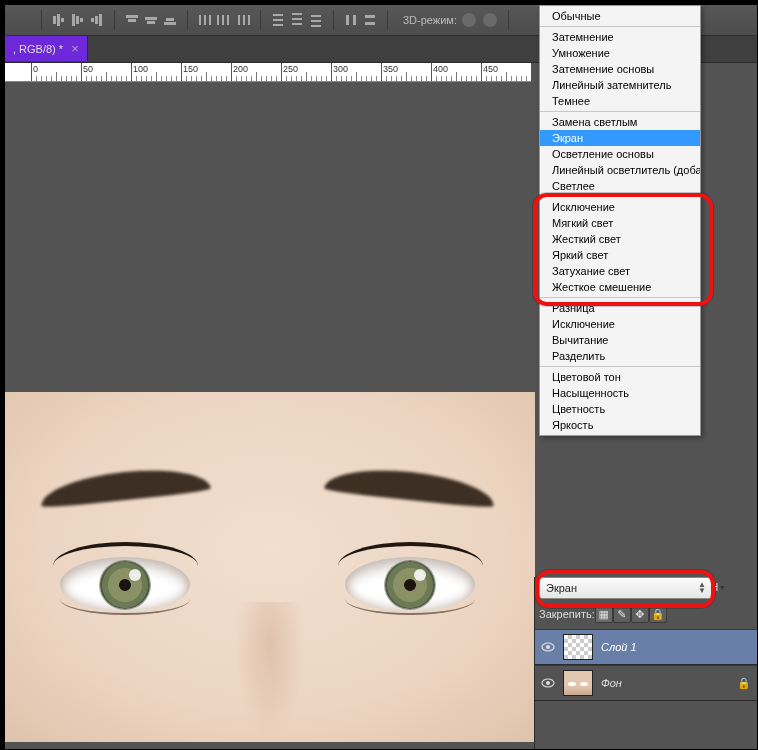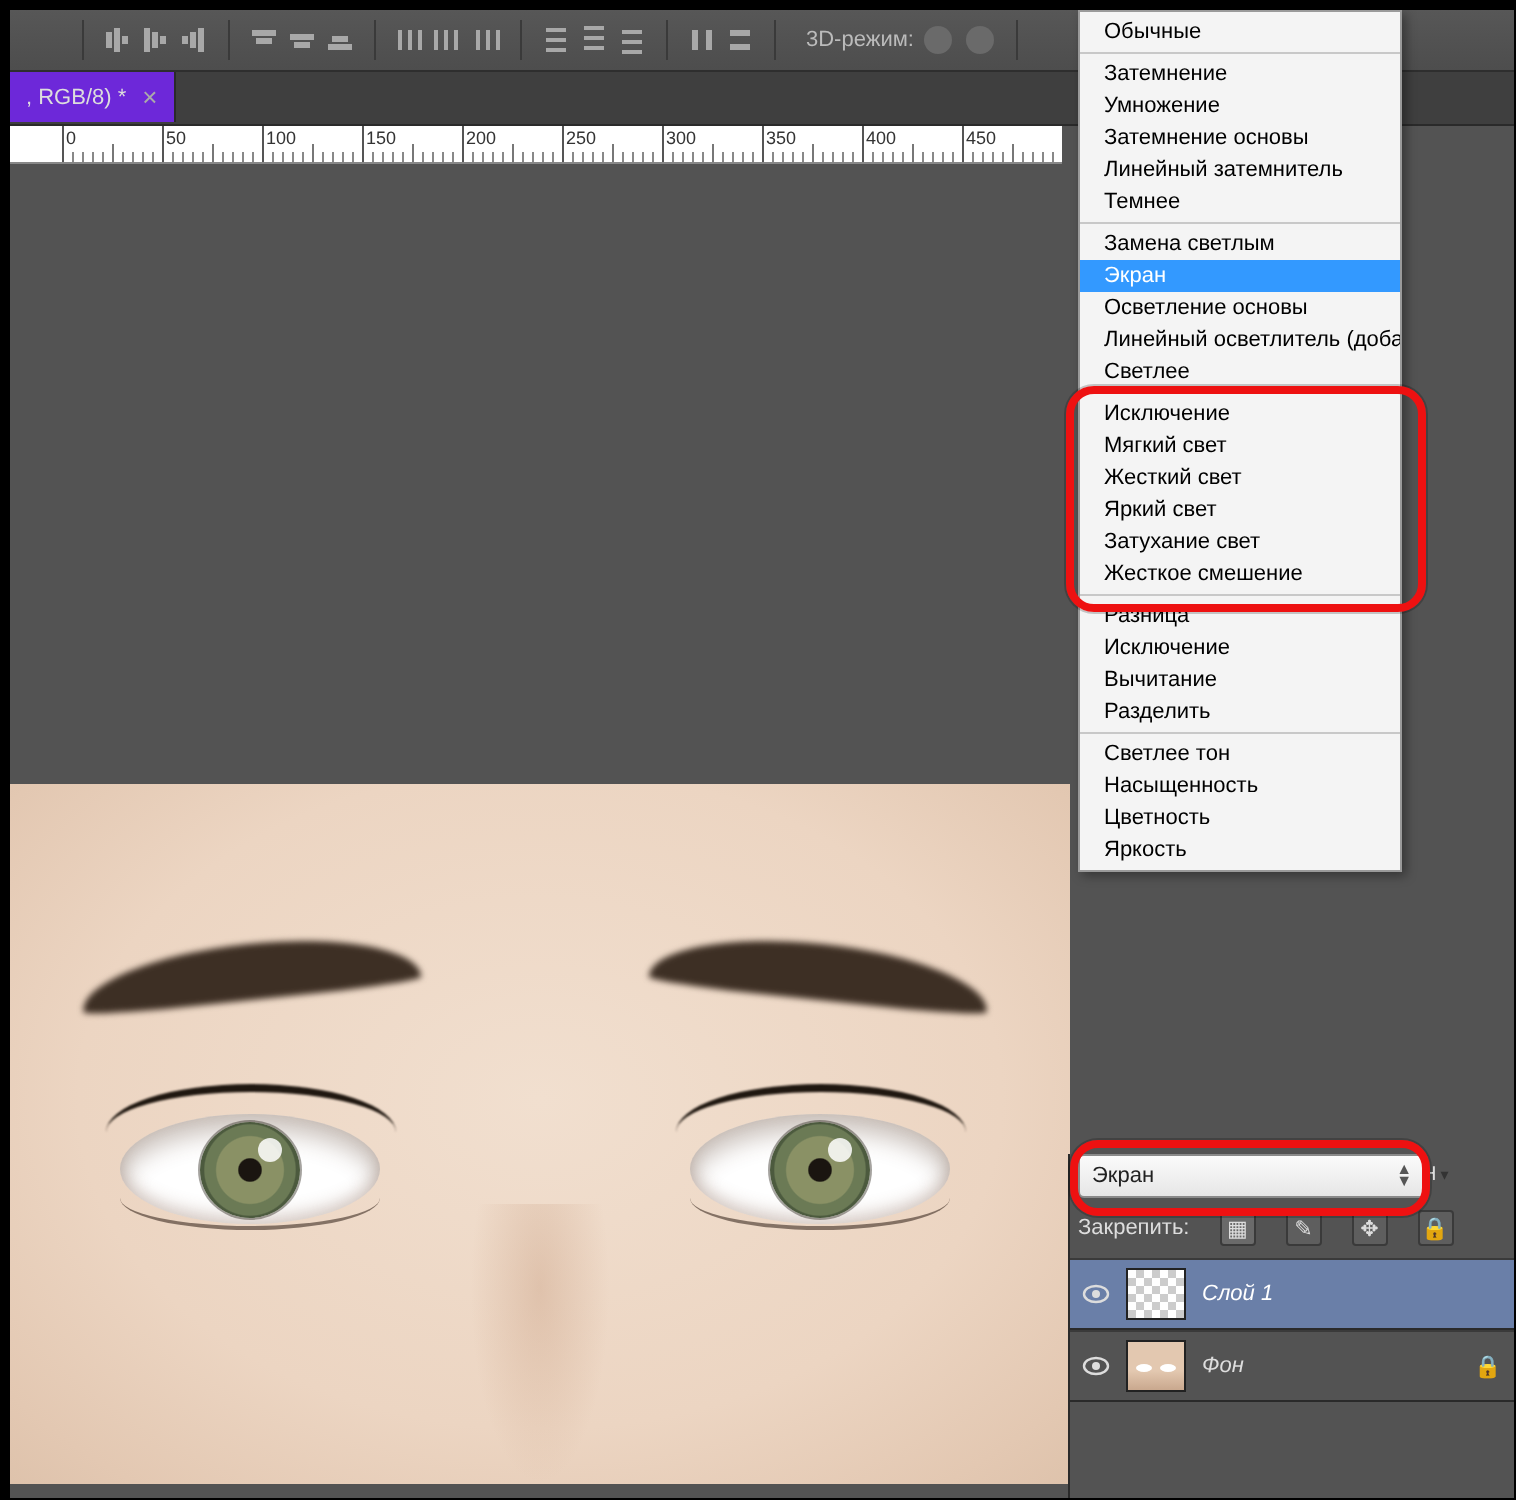--- a/index.html
+++ b/index.html
@@ -39,21 +39,21 @@
 .dropdown{position:absolute;left:534px;top:0;width:160px;background:#f4f4f4;color:#000;border:1px solid #9a9a9a;box-shadow:2px 2px 5px rgba(0,0,0,.35)}
 .dd-group{border-bottom:1px solid #c8c8c8;padding:2px 0}
 .dd-group:last-child{border-bottom:none}
 .dd-item{padding:2px 12px;white-space:nowrap;overflow:hidden;cursor:default}
 .dd-item.sel{background:#3399ff;color:#fff}
 .right-panel{position:absolute;right:0;top:572px;width:222px;bottom:0;background:#535353;border-left:1px solid #2a2a2a}
 .blend-select{position:absolute;left:4px;top:0;width:160px;height:20px;background:linear-gradient(#fbfbfb,#e6e6e6);border:1px solid #8a8a8a;border-radius:3px;display:flex;align-items:center;padding:0 6px;color:#222;justify-content:space-between}
 .blend-select .arrows{font-size:8px;color:#555;line-height:6px}
 .extra-ui{position:absolute;left:172px;top:0;width:48px;height:20px;display:flex;align-items:center;color:#ddd}
 .extra-ui .tri{font-size:8px;color:#333;margin-left:2px}
-.lock-row{position:absolute;left:4px;top:28px;right:4px;height:18px;display:flex;align-items:center;gap:15px;color:#ddd}
+.lock-row{position:absolute;left:4px;top:28px;right:4px;height:18px;display:flex;align-items:center;gap:0;color:#ddd}
 .lock-ico{width:16px;height:16px;display:flex;align-items:center;justify-content:center;color:#ddd;background:#5e5e5e;border:1px solid #3a3a3a;border-radius:2px;font-size:11px}
 .lock-ico.first{background:#6a6a6a}
 .layers{position:absolute;left:0;top:52px;right:0}
 .layer{height:34px;border-top:1px solid #3a3a3a;border-bottom:1px solid #2a2a2a;display:flex;align-items:center;padding:0 6px;gap:8px;color:#ddd}
 .layer.sel{background:#6a7fa8;color:#fff}
 .eye-ico{width:14px;height:14px;color:#ddd;display:flex;align-items:center;justify-content:center}
 .thumb{width:28px;height:24px;background:#fff;border:1px solid #222;position:relative}
 .thumb.transp{background:repeating-conic-gradient(#ccc 0 25%,#fff 0 50%) 0 0/8px 8px}
 .thumb.img{background:linear-gradient(#e3c8b0 60%,#c9a88e);position:relative;overflow:hidden}
 .thumb.img::before,.thumb.img::after{content:"";position:absolute;width:8px;height:4px;background:#fff;border-radius:50%;top:11px}
@@ -343,21 +343,21 @@
         <div class="dd-item">Затухание свет</div>
         <div class="dd-item">Жесткое смешение</div>
       </div>
       <div class="dd-group">
         <div class="dd-item">Разница</div>
         <div class="dd-item">Исключение</div>
         <div class="dd-item">Вычитание</div>
         <div class="dd-item">Разделить</div>
       </div>
       <div class="dd-group">
-        <div class="dd-item">Светлее тон</div>
+        <div class="dd-item">Цветовой тон</div>
         <div class="dd-item">Насыщенность</div>
         <div class="dd-item">Цветность</div>
         <div class="dd-item">Яркость</div>
       </div>
     </div>
 
   <div class="right-panel">
     <div class="blend-select">
       <span>Экран</span>
       <span class="arrows">▲<br>▼</span>

